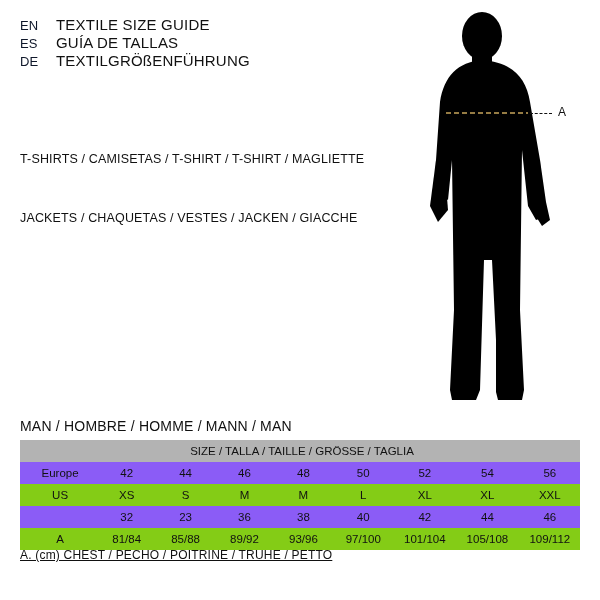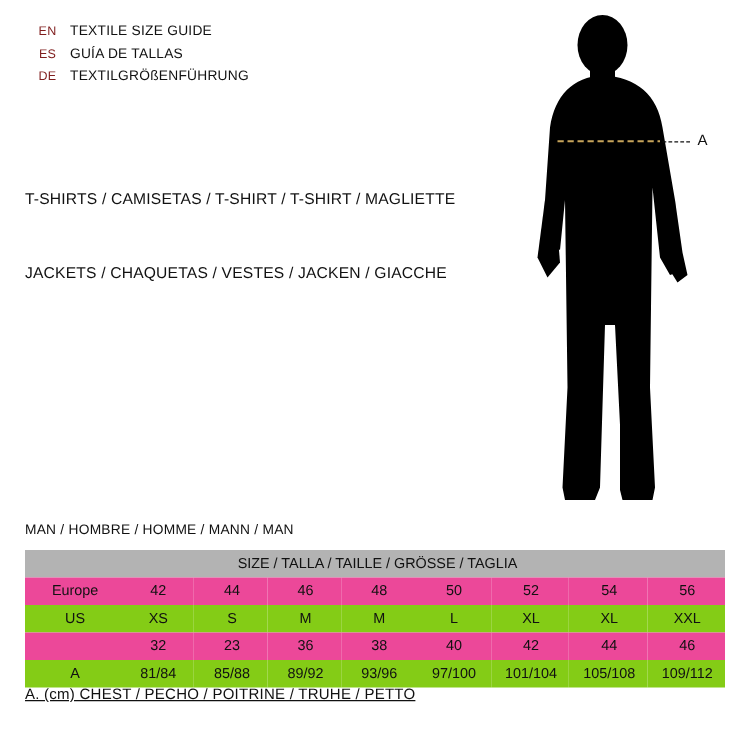--- a/index.html
+++ b/index.html
@@ -33,26 +33,25 @@
     display: flex;
     align-items: baseline;
     line-height: 18px;
     height: 18px;
     font-size: 12.5px;
     letter-spacing: 0.2px;
   }
   .lang-code {
     width: 36px;
     flex: 0 0 36px;
-    font-size: 10px;
-    color: #7f1d1d;
-    text-align: center;
+    font-size: 13px;
+    color: #0f172a;
   }
   .lang-text {
-    font-size: 11px;
+    font-size: 15px;
     color: #111;
     white-space: nowrap;
   }
 
   
   .cat-block {
     position: absolute;
     left: 20px;
     top: 110px;
     width: 380px;
@@ -85,21 +84,21 @@
     width: 20px;
     height: 1px;
     border-top: 1.5px dashed #111;
   }
 
   
   .table-title {
     position: absolute;
     left: 20px;
     top: 418px;
-    font-size: 11px;
+    font-size: 14px;
     color: #111;
     letter-spacing: 0.2px;
   }
   table.size-table {
     position: absolute;
     left: 20px;
     top: 440px;
     width: 560px;
     border-collapse: collapse;
     font-size: 11.5px;
@@ -123,21 +122,21 @@
     width: 68px;
     padding-left: 2px;
   }
   tr.header-row {
     background: #b3b3b3;
   }
   tr.shade {
     background: #84cc16;
   }
   tr.plain {
-    background: #ec4899;
+    background: #8b5cf6;
   }
 
   .footnote {
     position: absolute;
     left: 20px;
     top: 548px;
     font-size: 12px;
     color: #111;
     letter-spacing: 0.2px;
     text-decoration: underline;

